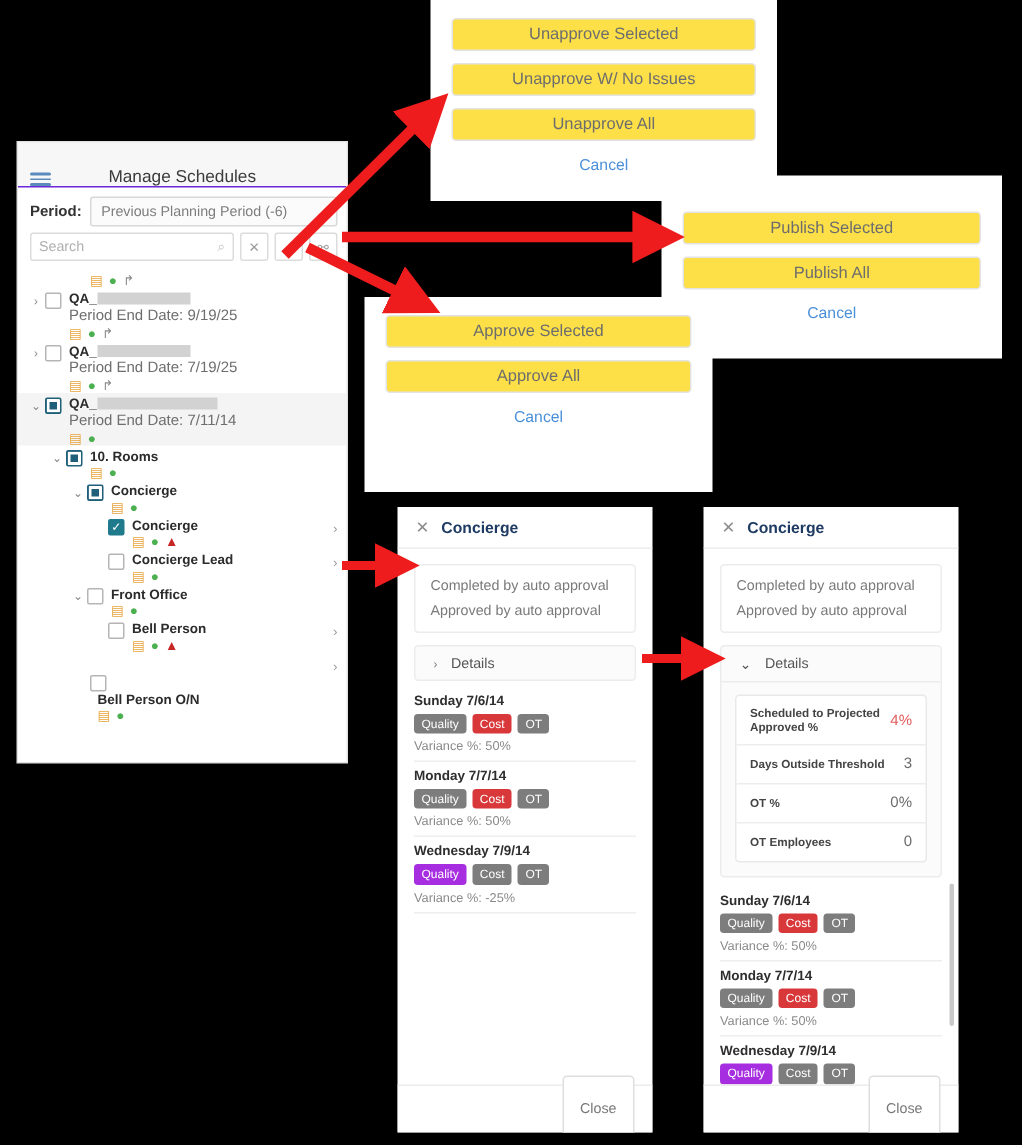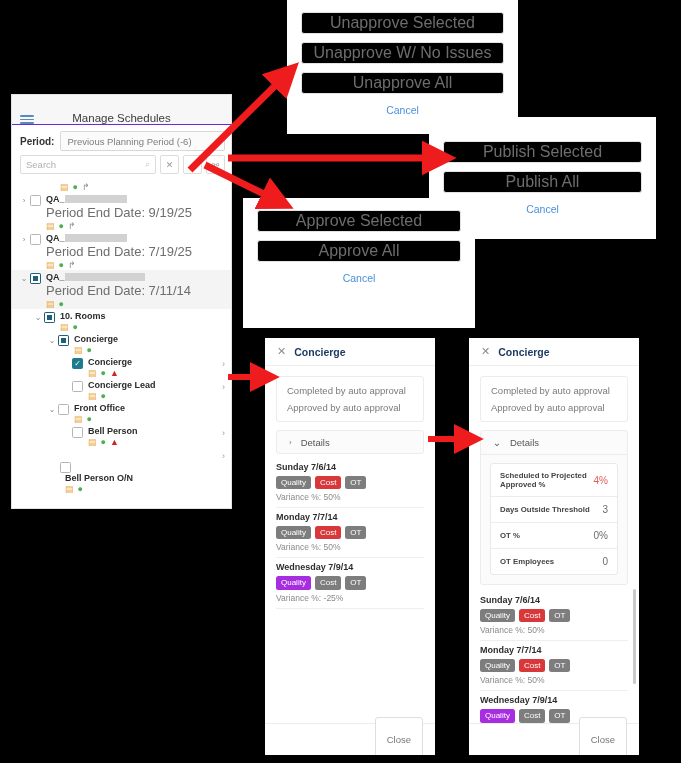--- a/index.html
+++ b/index.html
@@ -67,41 +67,41 @@
   .cbox.partial { background:#1f5f7a; border-color:#1f5f7a; position:relative; }
   .cbox.partial::after{content:"";position:absolute;left:2px;top:2px;right:2px;bottom:2px;background:#fff;opacity:0;}
   .cbox.partial { box-shadow: inset 0 0 0 2px #fff, inset 0 0 0 9px #1f5f7a; }
   .cbox.checked {
     background:#1f7a8c; border-color:#1f7a8c; color:#fff; font-size:8px;
     display:flex; align-items:center; justify-content:center; line-height:1;
   }
   .tree-body { padding-left:5px; flex:1; min-width:0; }
   .node-title { font-size:9px; font-weight:bold; color:#2b2b2b; white-space:nowrap; }
   .redact { display:inline-block; height:8px; background:#d2d2d2; vertical-align:-1px; }
-  .node-sub { font-size:13px; color:#6e6e6e; margin-top:1px; }
+  .node-sub { font-size:10px; color:#6e6e6e; margin-top:1px; }
   .badge-row { display:flex; gap:4px; margin-top:2px; align-items:center; }
   .bi { font-size:9px; line-height:1; }
   .bi.clip { color:#e8a33d; }
   .bi.ok { color:#4caf50; }
   .bi.arr { color:#8c8c8c; }
   .bi.warn { color:#c62828; }
   .row-chev { position:absolute; right:6px; top:4px; color:#9a9a9a; font-size:9px; }
 
   
   .sheet { padding:12px 14px 10px; }
   .sheet-btn {
-    height:22px; border:1px solid #e3e3e3; border-radius:3px; background:#000000;
+    height:22px; border:1px solid #e3e3e3; border-radius:3px; background:#fde047;
     display:flex; align-items:center; justify-content:center;
-    font-size:16px; color:#6d6d6d; margin-bottom:8px;
+    font-size:11px; color:#6d6d6d; margin-bottom:8px;
   }
   .sheet-cancel {
     text-align:center; font-size:10.5px; color:#4a90d9; padding-top:2px;
   }
   #unapprove-sheet { left:287px; top:0px; width:231px; height:134px; }
-  #publish-sheet   { left:429px; top:117px; width:227px; height:122px; }
+  #publish-sheet   { left:441px; top:117px; width:227px; height:122px; }
   #approve-sheet   { left:243px; top:198px; width:232px; height:130px; }
 
   
   .detail { overflow:hidden; }
   .detail-head {
     height:28px; border-bottom:1px solid #ededed; display:flex; align-items:center;
     padding-left:12px; gap:8px;
   }
   .x-icon { color:#8d8d8d; font-size:11px; }
   .detail-title { font-size:10.5px; font-weight:bold; color:#1f3b63; }

